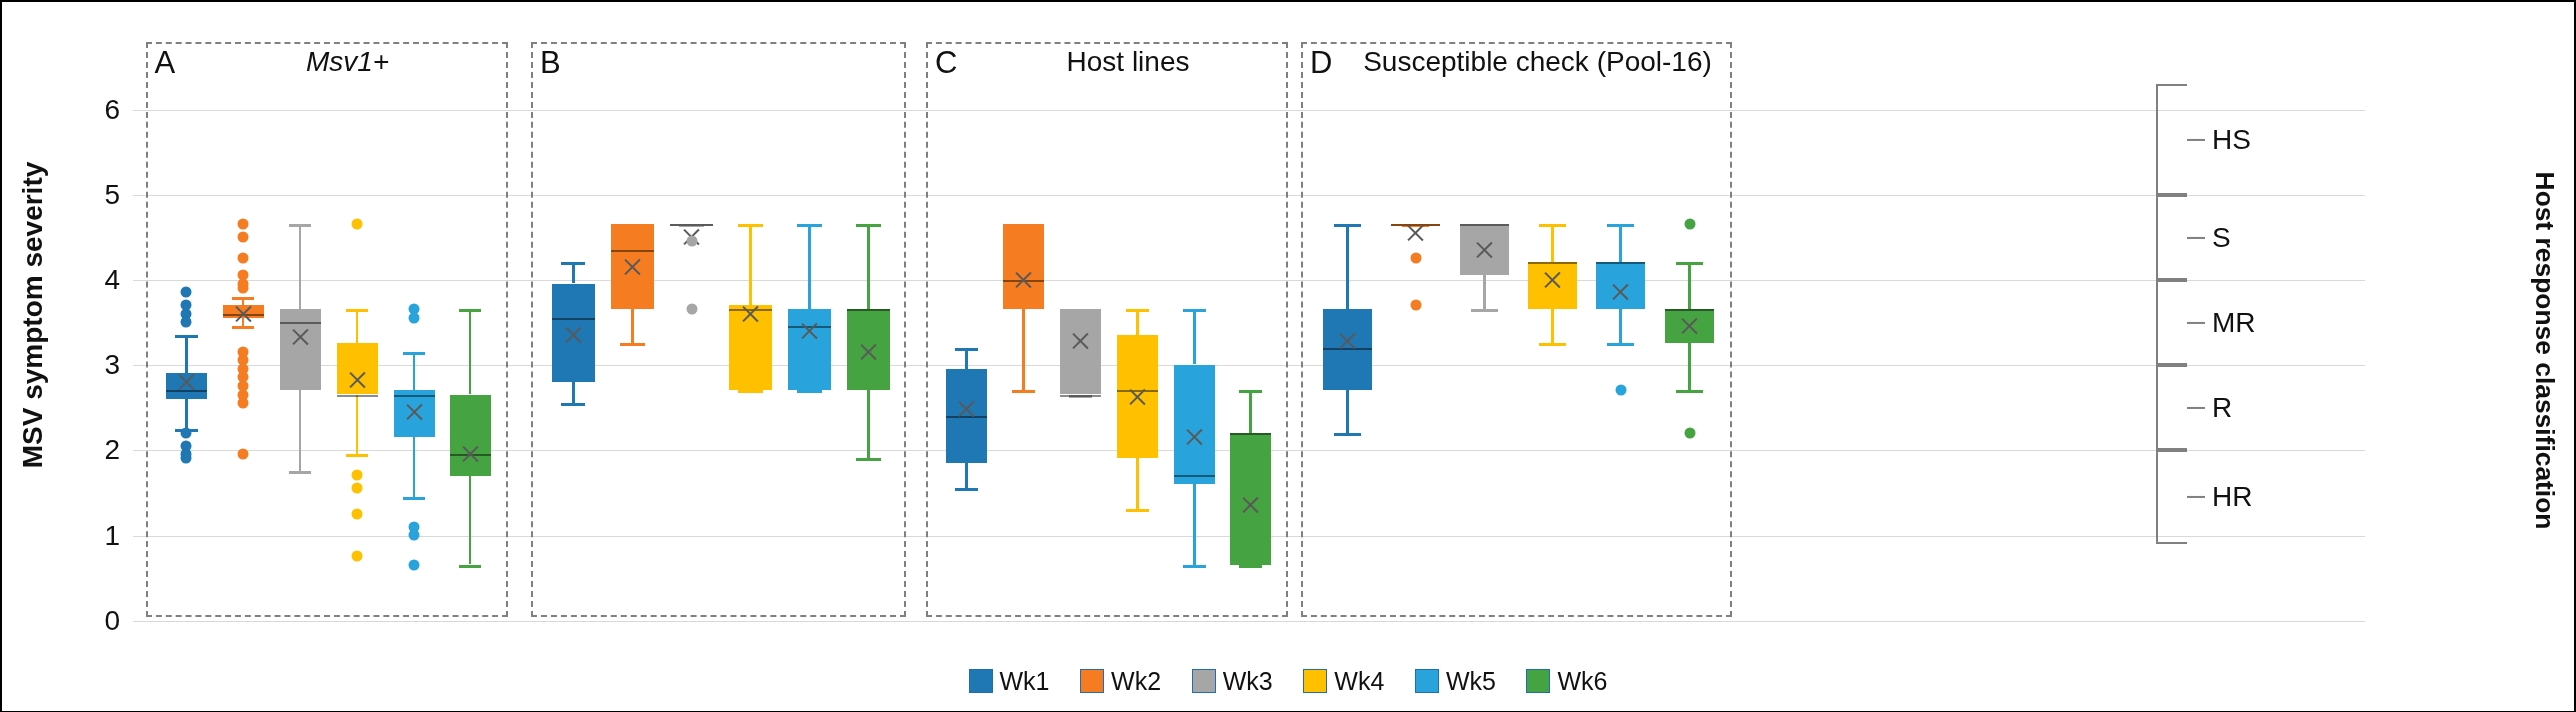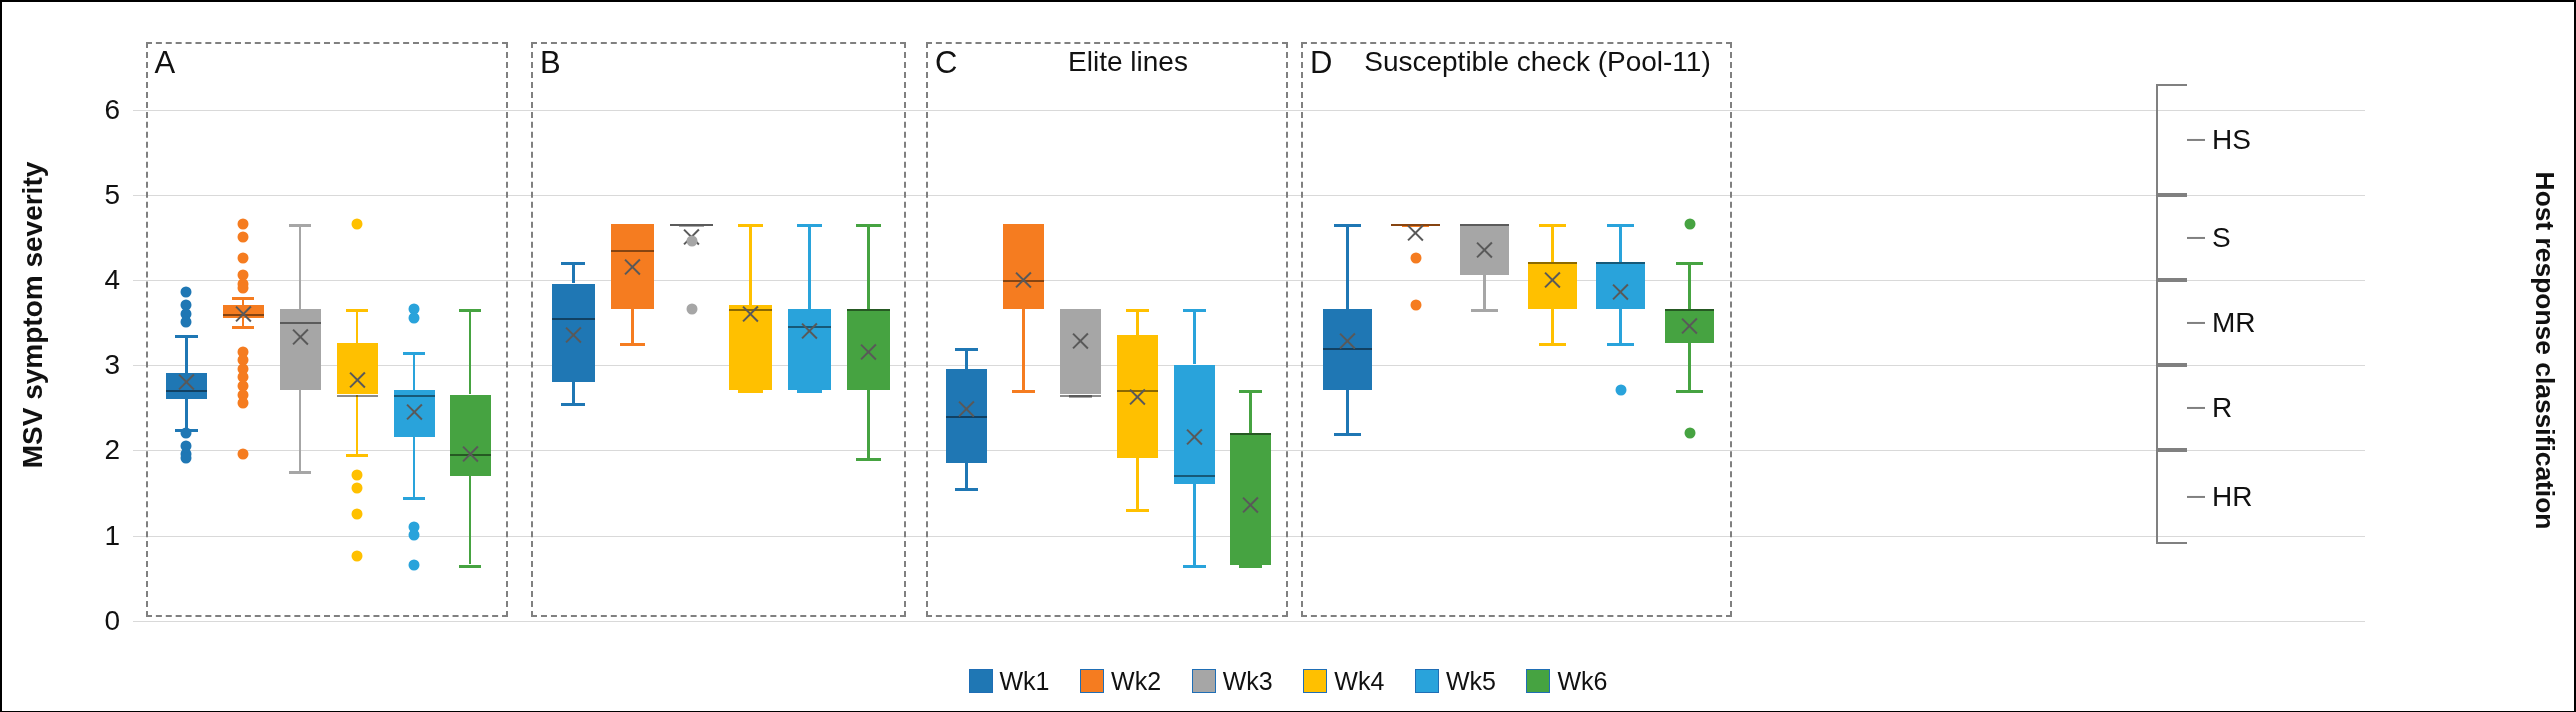--- a/index.html
+++ b/index.html
@@ -85,20 +85,21 @@
         <div class="gridline" style="top: 193px;"></div>
         <div class="gridline" style="top: 278px;"></div>
         <div class="gridline" style="top: 363px;"></div>
         <div class="gridline" style="top: 448px;"></div>
         <div class="gridline" style="top: 534px;"></div>
         <div class="gridline" style="top: 619px;"></div>
       </div>
     <div id="panels">
         <div class="panel" style="left: 12.5px; width: 362px;">
           <div class="panel-letter">A</div>
+          <div class="panel-title ital" style="padding-left: 42px;">Msv1+</div>
           <div class="boxes">
             <div class="bx" style="left: 18.4px; width: 41px; top: 0px; bottom: 0px;">
               <div class="whisk" style="background: rgb(31, 119, 180); left: calc(50% - 1.4px); top: 291px; height: 38px;"></div>
               <div class="whisk" style="background: rgb(31, 119, 180); left: calc(50% - 1.4px); top: 355px; height: 30px;"></div>
               <div class="cap" style="background: rgb(31, 119, 180); left: 22%; width: 56%; top: 291px;"></div>
               <div class="cap" style="background: rgb(31, 119, 180); left: 22%; width: 56%; top: 385px;"></div>
               <div class="bxrect" style="background: rgb(31, 119, 180); border: 1.4px solid rgb(31, 119, 180); top: 329px; height: 25.6px;"></div>
               <div class="median" style="background: rgba(0, 0, 0, 0.45); top: 346px;"></div>
               <div class="meanx" style="top: 338px;"></div>
               <div class="outlier" style="background: rgb(31, 119, 180); left: 50%; top: 248px;"></div>
@@ -237,21 +238,21 @@
               <div class="cap" style="background: rgb(70, 163, 65); left: 22%; width: 56%; top: 180px;"></div>
               <div class="cap" style="background: rgb(70, 163, 65); left: 22%; width: 56%; top: 414px;"></div>
               <div class="bxrect" style="background: rgb(70, 163, 65); border: 1.4px solid rgb(70, 163, 65); top: 265px; height: 81px;"></div>
               <div class="median" style="background: rgba(0, 0, 0, 0.45); top: 265px;"></div>
               <div class="meanx" style="top: 308px;"></div>
             </div>
           </div>
         </div>
         <div class="panel" style="left: 793px; width: 362px;">
           <div class="panel-letter">C</div>
-          <div class="panel-title" style="padding-left: 42px;">Elite lines</div>
+          <div class="panel-title" style="padding-left: 42px;">Host lines</div>
           <div class="boxes">
             <div class="bx" style="left: 18.4px; width: 41px; top: 0px; bottom: 0px;">
               <div class="whisk" style="background: rgb(31, 119, 180); left: calc(50% - 1.4px); top: 304px; height: 21px;"></div>
               <div class="whisk" style="background: rgb(31, 119, 180); left: calc(50% - 1.4px); top: 419px; height: 25.6px;"></div>
               <div class="cap" style="background: rgb(31, 119, 180); left: 22%; width: 56%; top: 304px;"></div>
               <div class="cap" style="background: rgb(31, 119, 180); left: 22%; width: 56%; top: 444px;"></div>
               <div class="bxrect" style="background: rgb(31, 119, 180); border: 1.4px solid rgb(31, 119, 180); top: 325px; height: 94px;"></div>
               <div class="median" style="background: rgba(0, 0, 0, 0.45); top: 372px;"></div>
               <div class="meanx" style="top: 365px;"></div>
             </div>
@@ -297,21 +298,21 @@
               <div class="cap" style="background: rgb(70, 163, 65); left: 22%; width: 56%; top: 346px;"></div>
               <div class="cap" style="background: rgb(70, 163, 65); left: 22%; width: 56%; top: 521px;"></div>
               <div class="bxrect" style="background: rgb(70, 163, 65); border: 1.4px solid rgb(70, 163, 65); top: 389px; height: 132px;"></div>
               <div class="median" style="background: rgba(0, 0, 0, 0.45); top: 389px;"></div>
               <div class="meanx" style="top: 461px;"></div>
             </div>
           </div>
         </div>
         <div class="panel" style="left: 1168px; width: 431px;">
           <div class="panel-letter">D</div>
-          <div class="panel-title" style="padding-left: 42px;">Susceptible check (Pool-11)</div>
+          <div class="panel-title" style="padding-left: 42px;">Susceptible check (Pool-16)</div>
           <div class="boxes">
             <div class="bx" style="left: 20px; width: 49px; top: 0px; bottom: 0px;">
               <div class="whisk" style="background: rgb(31, 119, 180); left: calc(50% - 1.4px); top: 180px; height: 85px;"></div>
               <div class="whisk" style="background: rgb(31, 119, 180); left: calc(50% - 1.4px); top: 346px; height: 43px;"></div>
               <div class="cap" style="background: rgb(31, 119, 180); left: 22%; width: 56%; top: 180px;"></div>
               <div class="cap" style="background: rgb(31, 119, 180); left: 22%; width: 56%; top: 389px;"></div>
               <div class="bxrect" style="background: rgb(31, 119, 180); border: 1.4px solid rgb(31, 119, 180); top: 265px; height: 81px;"></div>
               <div class="median" style="background: rgba(0, 0, 0, 0.45); top: 304px;"></div>
               <div class="meanx" style="top: 297px;"></div>
             </div>

